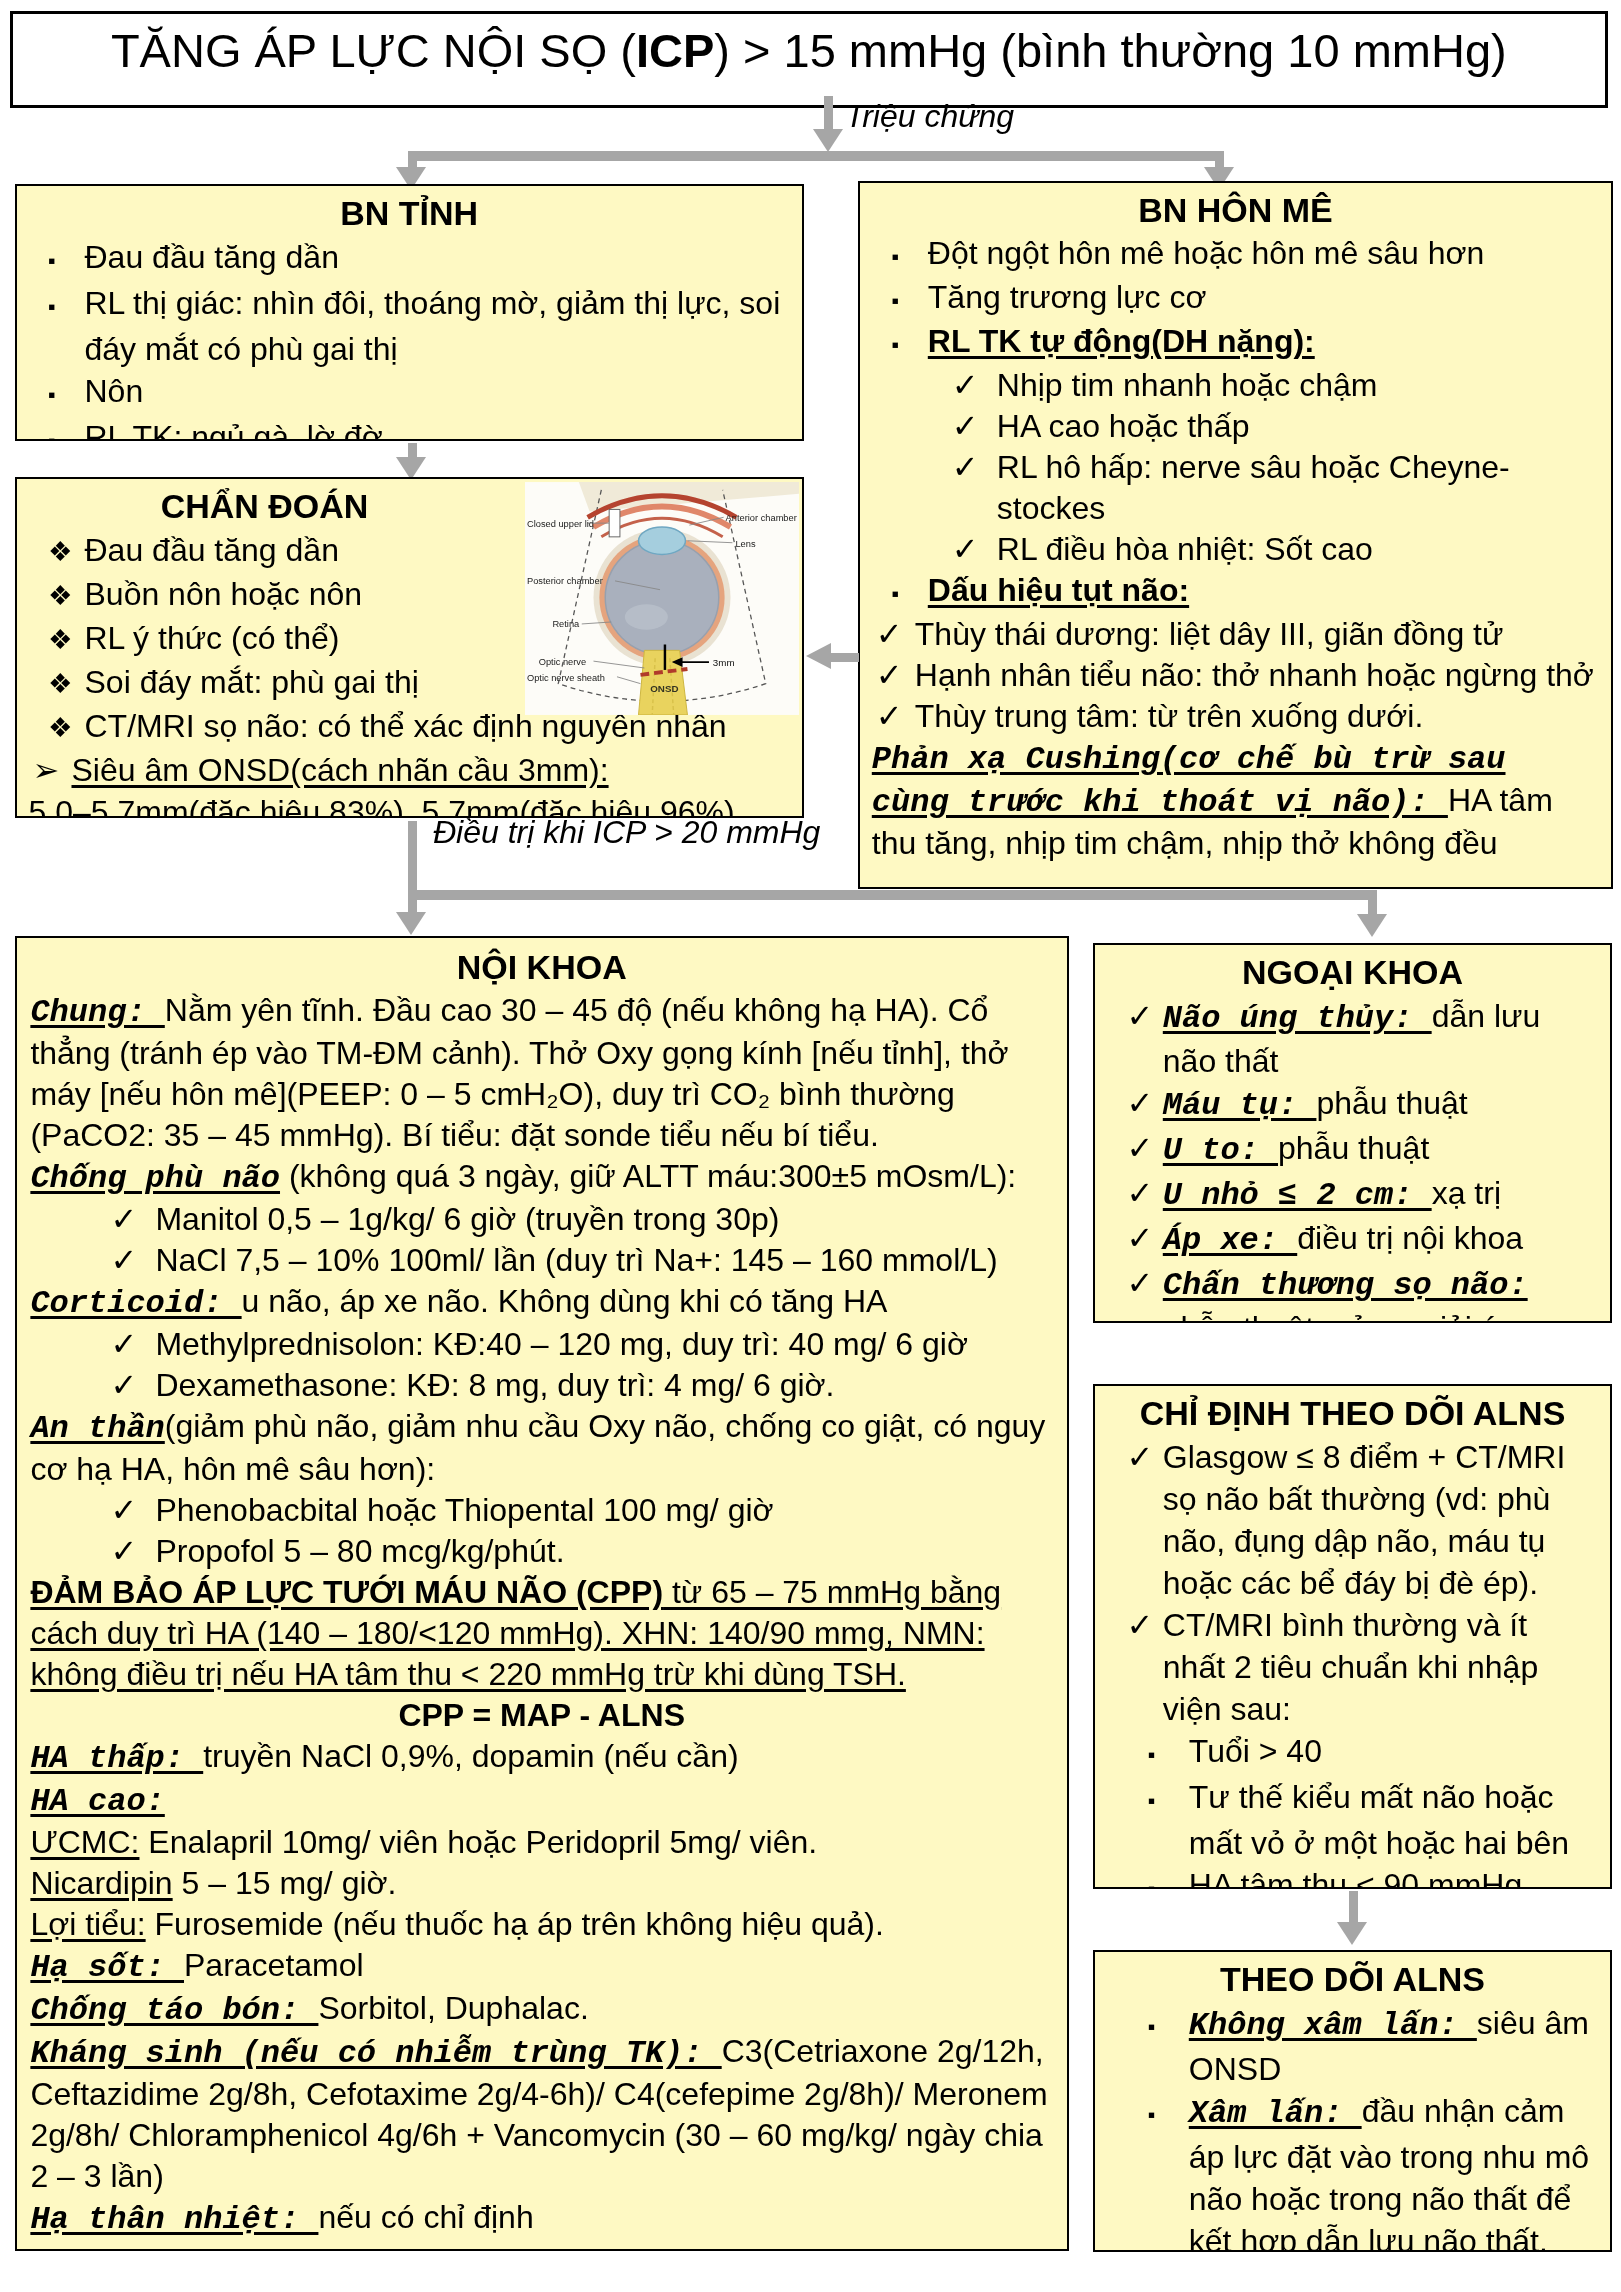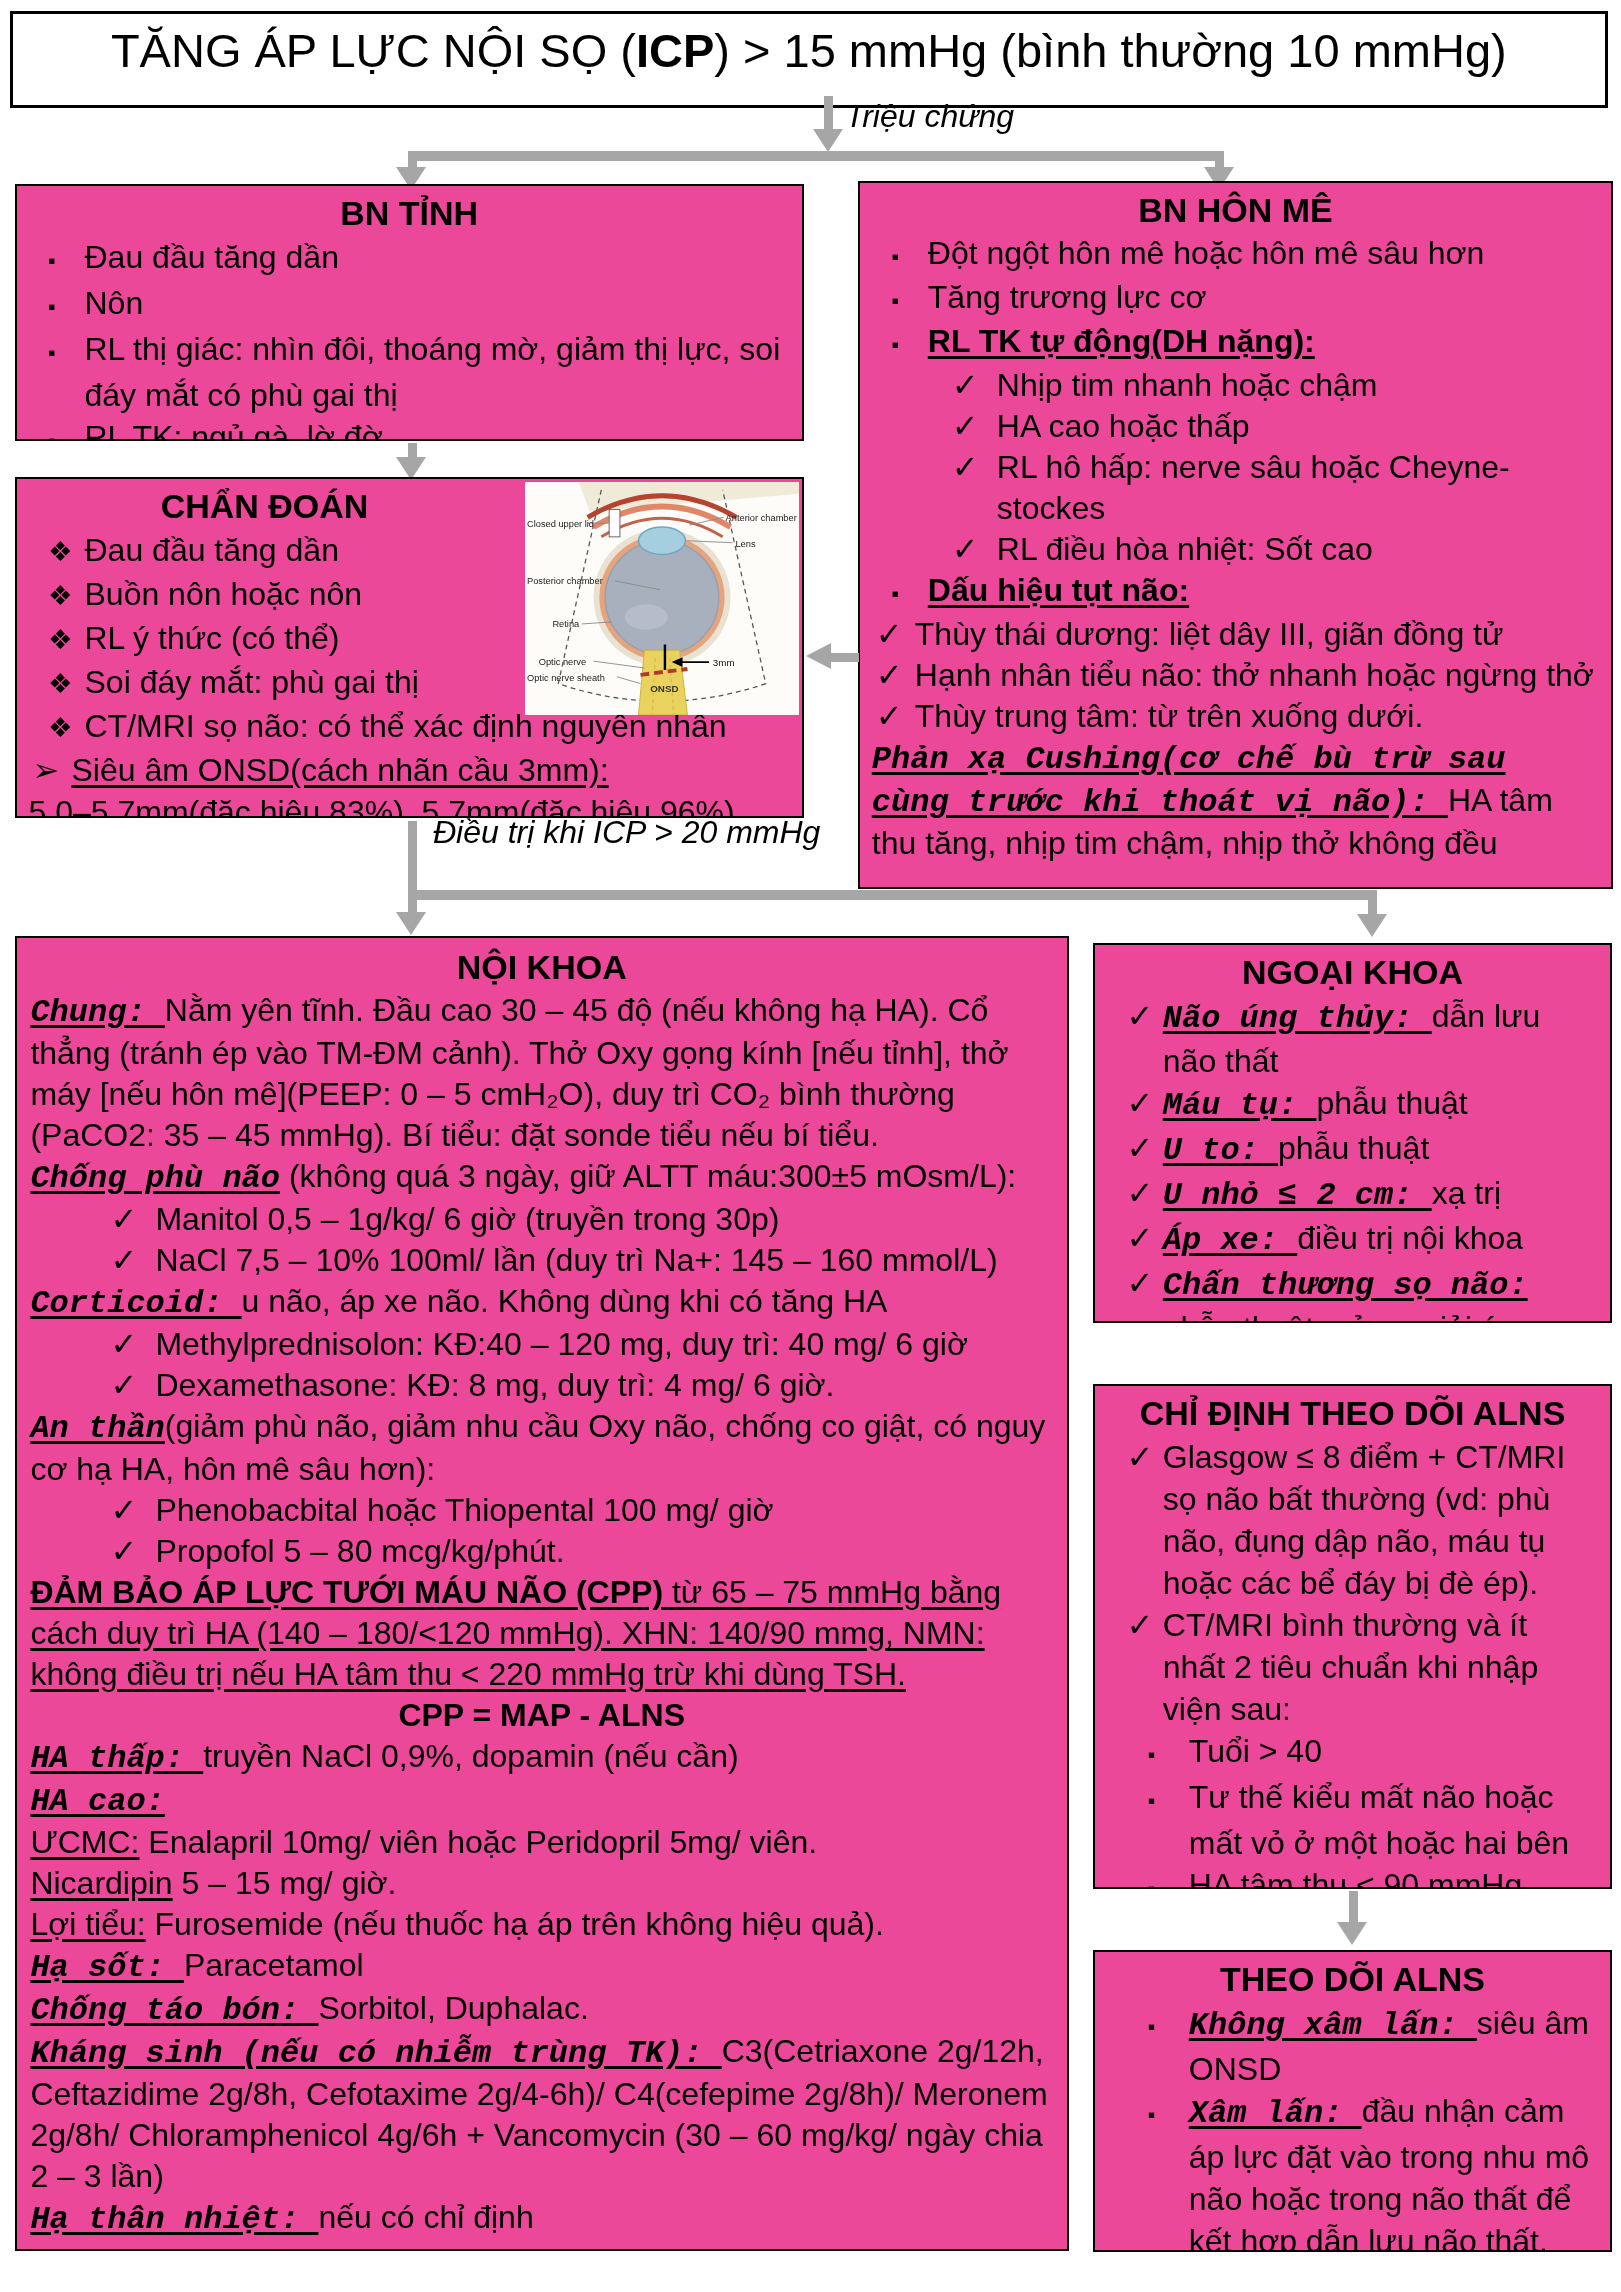--- a/index.html
+++ b/index.html
@@ -1,21 +1,21 @@
 <!DOCTYPE html>
 <html><head>
 <meta charset="utf-8">
 <style>
   html,body{margin:0;padding:0;}
   body{
     width:1621px;height:2293px;position:relative;background:#ffffff;
     font-family:"Liberation Sans","DejaVu Sans",sans-serif;color:#000;
     overflow:hidden;
   }
-  .box{position:absolute;background:#ec4899;border:2.9px solid #000;box-sizing:border-box;overflow:hidden;}
+  .box{position:absolute;background:#fef9c3;border:2.9px solid #000;box-sizing:border-box;overflow:hidden;}
   .box-title{font-weight:bold;text-align:center;font-size:34px;line-height:46px;}
   .items{font-size:32px;}
   .lh43 .it{line-height:42px;}
   .lh42 .it{line-height:41px;}
   .it{padding-left:0;text-indent:0;}
   .ind1{padding-left:56px;text-indent:-56px;}
   .ind2{padding-left:125px;text-indent:-125px;}
   .ind3{padding-left:43px;text-indent:-43px;}
   .ind4{padding-left:82px;text-indent:-82px;}
   .bul{display:inline-block;text-indent:0;box-sizing:border-box;}
@@ -57,22 +57,22 @@
 <div class="bar" style="left:408px;top:151px;width:816px;height:9.8px;"></div>
 <div class="bar" style="left:408px;top:161px;width:8.8px;height:9.8px;"></div>
 <div class="ah ah-down" style="left:396px;top:167px;"></div>
 <div class="bar" style="left:1215px;top:161px;width:8.8px;height:9.8px;"></div>
 <div class="ah ah-down" style="left:1204px;top:167px;"></div>
 
 <div class="box pad lh43" id="box-bn-tinh" style="left:14.7px;top:184px;width:789px;height:257px;">
   <div class="box-title">BN TỈNH</div>
   <div class="items">
       <div class="it ind1"><span class="bul sq">▪</span><span class="">Đau đầu tăng dần</span></div>
+      <div class="it ind1"><span class="bul sq">▪</span><span class="">RL thị giác: nhìn đôi, thoáng mờ, giảm thị lực, soi đáy mắt có phù gai thị</span></div>
       <div class="it ind1"><span class="bul sq">▪</span><span class="">Nôn</span></div>
-      <div class="it ind1"><span class="bul sq">▪</span><span class="">RL thị giác: nhìn đôi, thoáng mờ, giảm thị lực, soi đáy mắt có phù gai thị</span></div>
       <div class="it ind1"><span class="bul sq">▪</span><span class="">RL TK: ngủ gà, lờ đờ</span></div>
     </div>
 </div>
 
 <div class="box pad lh42" id="box-bn-honme" style="left:858px;top:181px;width:755px;height:708px;">
   <div class="box-title">BN HÔN MÊ</div>
   <div class="items">
       <div class="it ind1"><span class="bul sq">▪</span><span class="">Đột ngột hôn mê hoặc hôn mê sâu hơn</span></div>
       <div class="it ind1"><span class="bul sq">▪</span><span class="">Tăng trương lực cơ</span></div>
       <div class="it ind1"><span class="bul sq">▪</span><span class="b u">RL TK tự động(DH nặng):</span></div>

